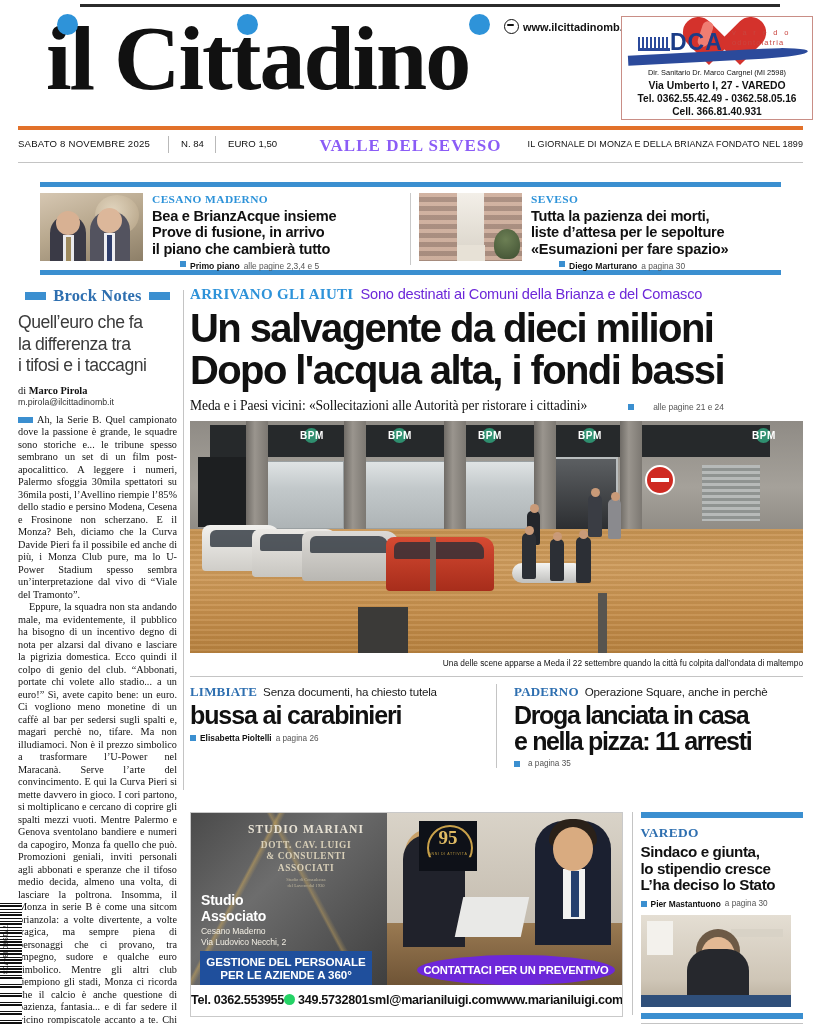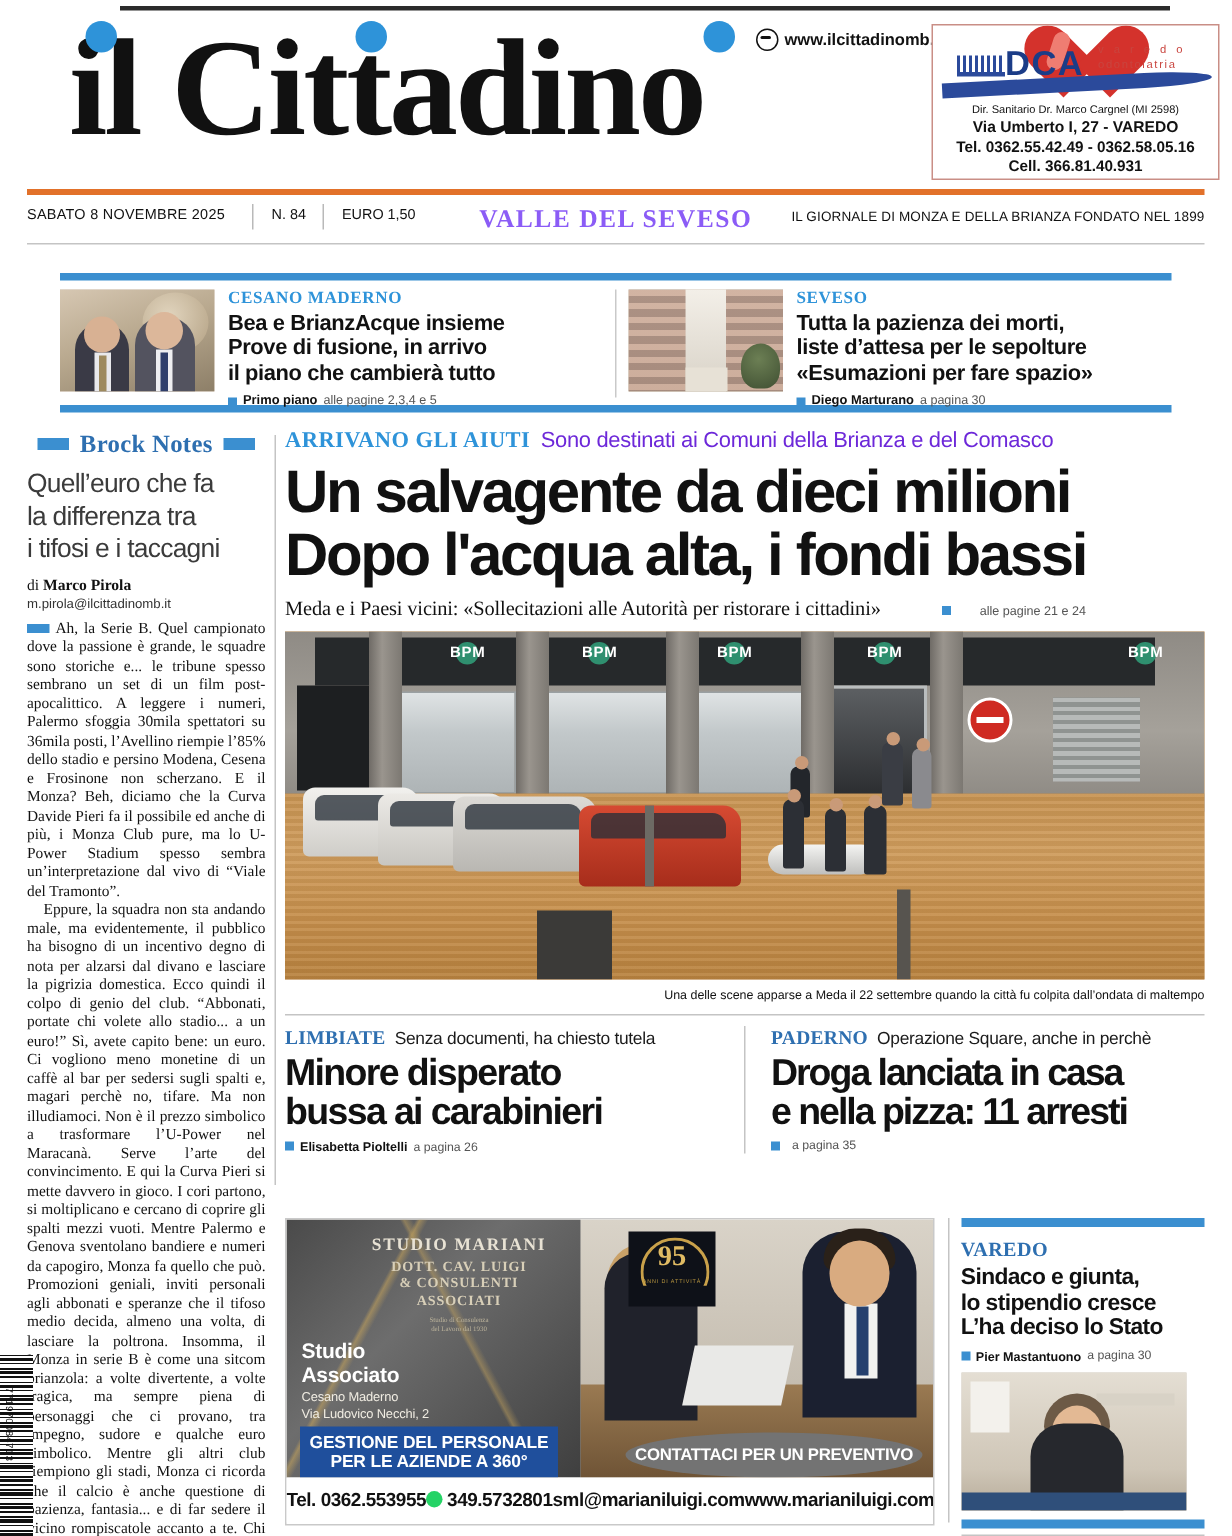--- a/index.html
+++ b/index.html
@@ -104,21 +104,21 @@
   .t2-plant{position:absolute;right:2px;bottom:2px;width:26px;height:30px;border-radius:50% 50% 40% 40%;
     background:radial-gradient(circle at 45% 35%,#6c7f54,#3f4f32);}
   .t2-floor{position:absolute;left:38px;bottom:0;width:28px;height:16px;background:#e7e1d6;}
 
   .teaser-txt{flex:1;min-width:0;}
   .t-kicker{font-family:"Liberation Serif",serif;font-weight:700;font-size:11.4px;color:#2e93d9;
     letter-spacing:.4px;line-height:13px;}
   .t-head{font-family:"Liberation Sans",sans-serif;font-weight:700;font-size:14.6px;line-height:16.3px;
     color:#111;margin-top:2px;letter-spacing:-.25px;}
   .t-credit{margin-top:4px;font-family:"Liberation Sans",sans-serif;font-size:8.4px;color:#111;
-    display:flex;align-items:flex-end;gap:4px;}
+    display:flex;align-items:flex-start;gap:4px;margin-left:28px;}
   .sq{width:6px;height:6px;background:#3b8fd0;flex:none;display:inline-block;}
   .t-credit b{font-size:8.6px;}
   .t-credit span.pg{color:#555;}
 
   
   .col-left{position:absolute;left:18px;top:286px;width:159px;}
   .col-main{position:absolute;left:190px;top:286px;width:613px;}
   .vrule{position:absolute;left:183px;top:290px;width:1px;height:500px;background:#c4c4c4;}
 
   
@@ -264,21 +264,21 @@
     background:#2a2119;}
   .ad-shirt{position:absolute;left:176px;top:56px;width:22px;height:50px;background:#f2f2f0;}
   .ad-tie{position:absolute;left:184px;top:58px;width:8px;height:46px;background:#25406e;}
   .ad-laptop{position:absolute;left:72px;top:84px;width:66px;height:40px;background:#e9e9e7;
     transform:skewX(-12deg);}
   .ad-blue{position:absolute;left:9px;top:138px;width:172px;height:34px;background:#1f4f9c;
     display:flex;align-items:center;justify-content:center;}
   .ad-blue-t{color:#fff;font-family:"Liberation Sans",sans-serif;font-weight:700;font-size:11.6px;
     line-height:13px;text-align:center;letter-spacing:-.1px;}
   .ad-ell{position:absolute;left:226px;top:142px;width:198px;height:30px;border-radius:50%;
-    background:#737373;display:flex;align-items:center;justify-content:center;}
+    background:#6d28d9;display:flex;align-items:center;justify-content:center;}
   .ad-ell-t{color:#fff;font-family:"Liberation Sans",sans-serif;font-weight:700;font-size:11.2px;
     letter-spacing:-.2px;}
   .ad-foot{position:absolute;left:0;top:172px;width:432px;height:30px;background:#fff;
     display:flex;align-items:center;justify-content:space-around;}
   .ad-foot span{font-family:"Liberation Sans",sans-serif;font-weight:700;font-size:12.6px;color:#111;
     letter-spacing:-.3px;}
   .wa{width:11px;height:11px;border-radius:50%;background:#25d366;display:inline-block;
     margin-right:3px;vertical-align:-1px;}
 
   
@@ -515,21 +515,20 @@
 
     <div class="sec-rule"></div>
 
     <div class="secs">
       <div class="sec">
         <div class="sec-kick">
           <b>LIMBIATE</b>
           <span>Senza documenti, ha chiesto tutela</span>
         </div>
         <div class="sec-h">
-          <div>Minore disperato</div>
           <div>bussa ai carabinieri</div>
         </div>
         <div class="sec-credit">
           <span class="sq"></span>
           <b>Elisabetta Pioltelli</b>
           <span class="pg">a pagina 26</span>
         </div>
       </div>
       <div class="sec-sep"></div>
       <div class="sec">

